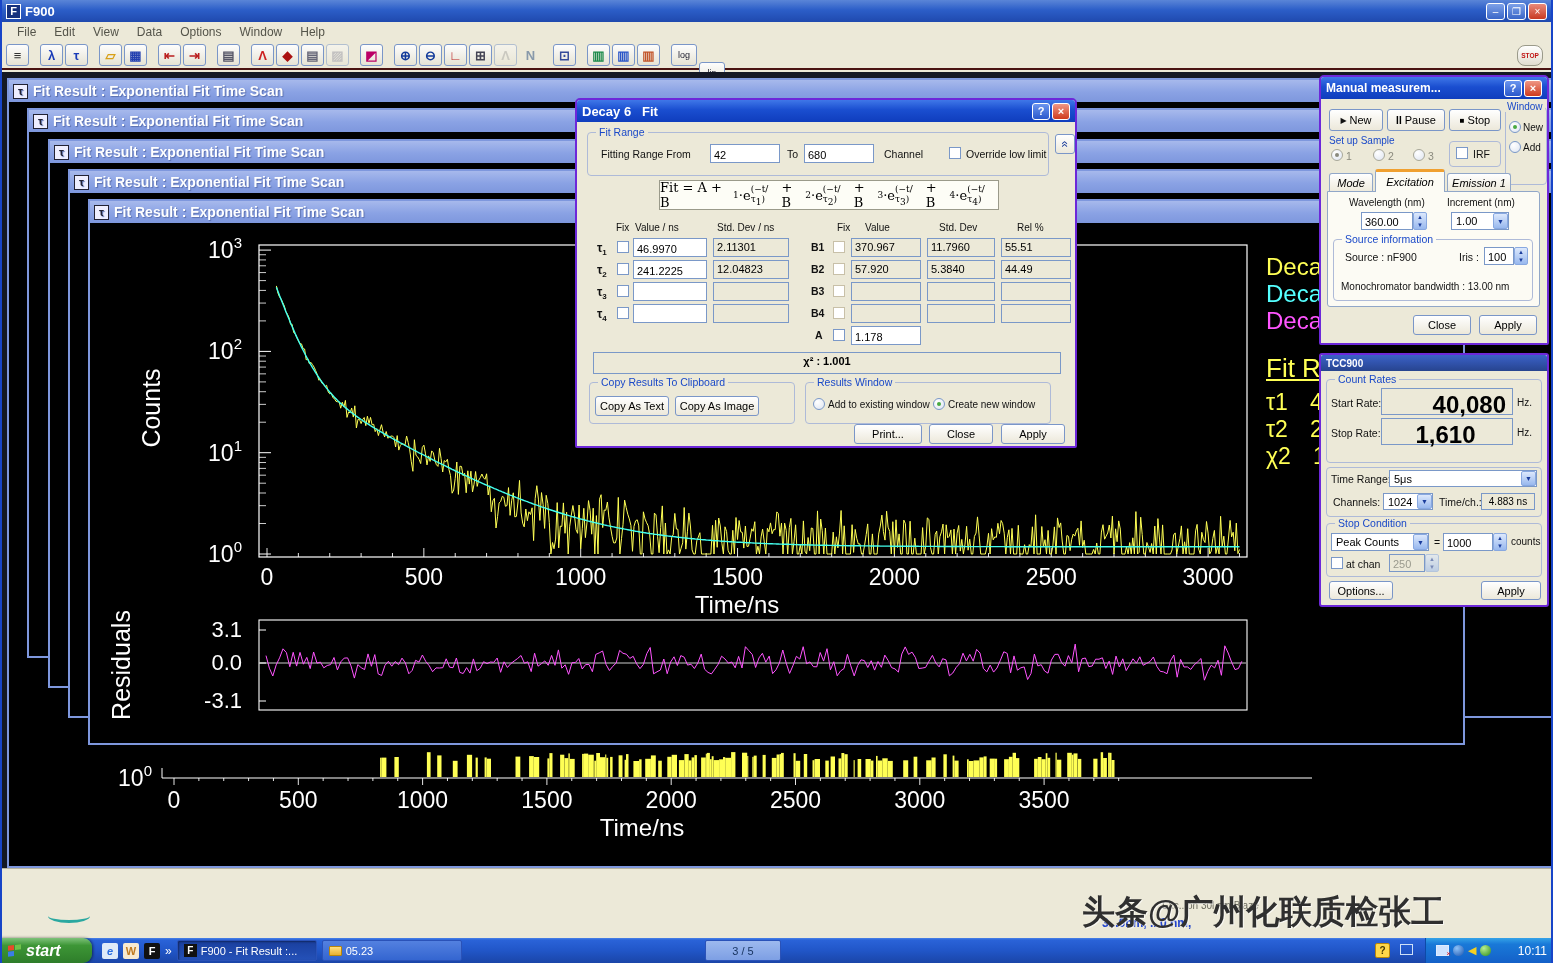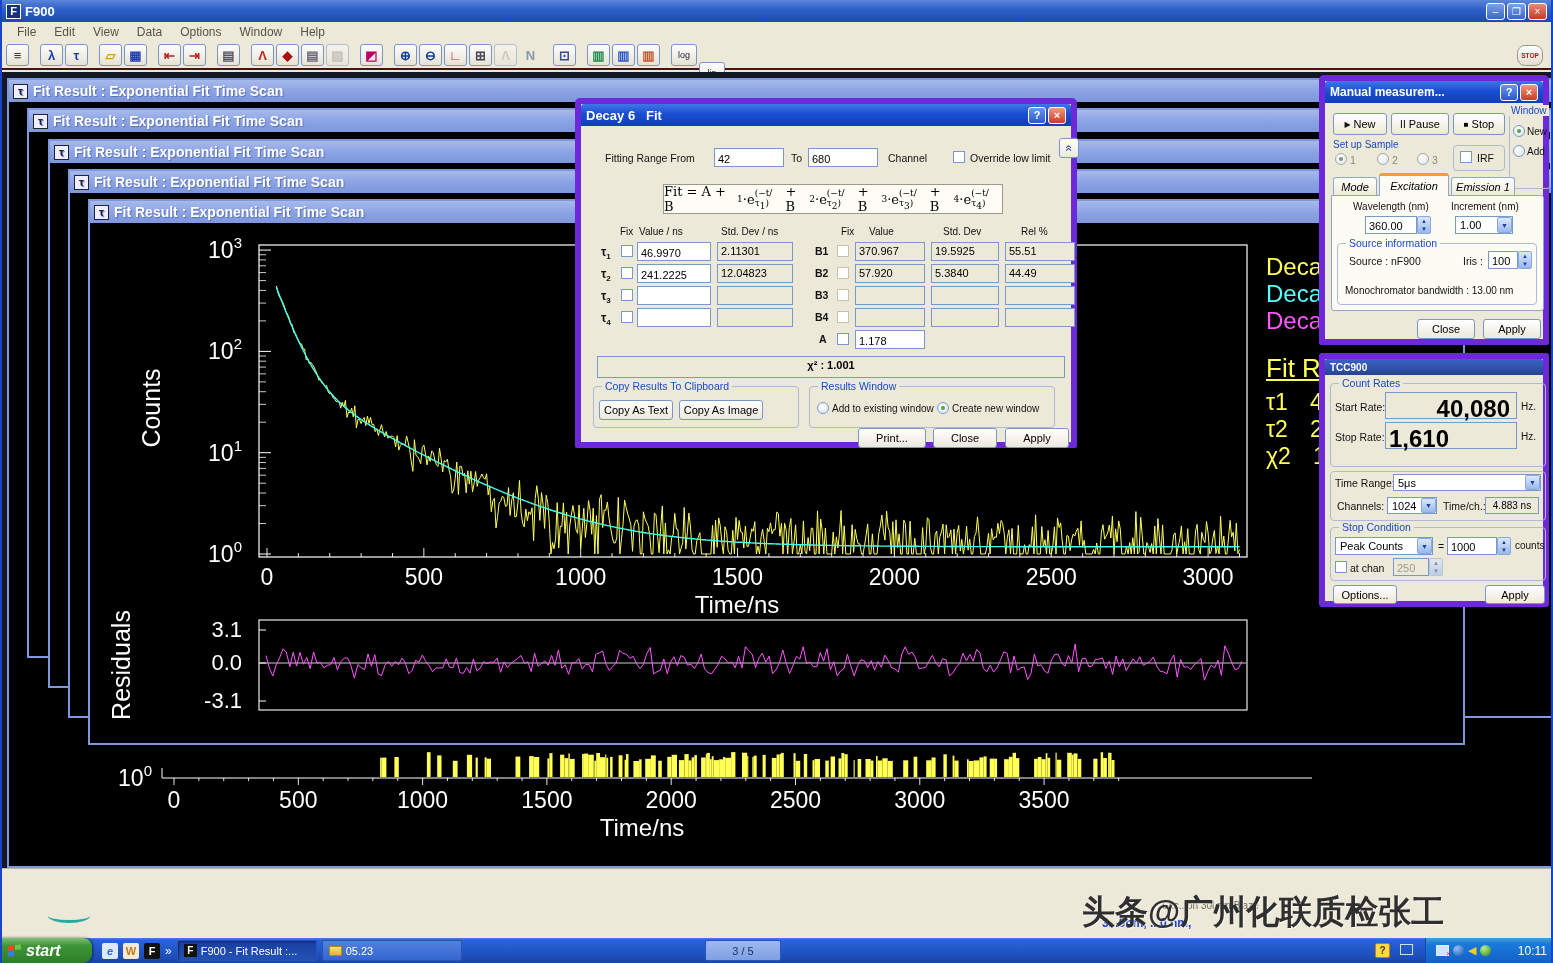--- a/index.html
+++ b/index.html
@@ -35,21 +35,21 @@
     font-weight:bold; display:flex; align-items:center; justify-content:center; }
   
   .mdi { position:absolute; left:0; top:72px; right:0; height:796px; background:#141824; }
   .mdiwin { position:absolute; border:2px solid #7e97dd; background:#000; }
   .mdihead { height:22px; background:linear-gradient(180deg,#a7b9ec 0%,#8aa2e4 55%,#7e97dd 100%);
     display:flex; align-items:center; padding:0 4px; color:#fff; font-weight:bold; font-size:14px;
     text-shadow:1px 1px 1px #5a6fae; }
   .tau-ico { width:15px; height:15px; background:#eef; border:1px solid #223; color:#223;
     font-size:11px; font-weight:bold; display:flex; align-items:center; justify-content:center; margin-right:5px; }
   
-  .xpwin { position:absolute; border:6px solid #6d28d9; border-radius:5px 5px 2px 2px; background:#ece9d8; }
+  .xpwin { position:absolute; border:2px solid #6d28d9; border-radius:5px 5px 2px 2px; background:#ece9d8; }
   .xphead { height:22px; border-radius:3px 3px 0 0; padding:0 5px; display:flex; align-items:center;
     background:linear-gradient(180deg,#3f77e8 0%,#1a4ed0 45%,#0f3dbd 100%);
     color:#fff; font-weight:bold; font-size:13px; white-space:pre; }
   .xphead .cap-btns { gap:2px; }
   .hbtn { width:18px; height:17px; border:1px solid #fff; border-radius:3px; color:#fff; font-weight:bold;
     font-size:11px; display:flex; align-items:center; justify-content:center;
     background:linear-gradient(180deg,#6b95ee,#2a58cc); }
   .hbtn.close { background:linear-gradient(180deg,#ef9785,#cf3a1e); }
   .gbox { position:absolute; border:1px solid #aebad8; border-radius:4px; }
   .glab { position:absolute; top:-7px; left:8px; background:#ece9d8; padding:0 3px; color:#1a49c8;
@@ -464,20 +464,23 @@
       </div>
   </div>
 
   <div class="xpwin" style="left:573px;top:98px;width:502px;height:350px;z-index:20;">
     <div class="xphead"><span>Decay 6   Fit</span>
       <span class="cap-btns" style="margin-left:auto;">
         <span class="hbtn">?</span>
         <span class="hbtn close">×</span>
       </span>
     </div>
+    <div class="gbox" style="left:10px;top:32px;width:462px;height:44px;">
+      <span class="glab">Fit Range</span>
+    </div>
     <span class="lbl" style="left:24px;top:48px;">Fitting Range From</span>
     <input class="field" style="left: 133px; top: 44px; width: 70px; height: 19px;" value="42">
     <span class="lbl" style="left:210px;top:48px;">To</span>
     <input class="field" style="left: 227px; top: 44px; width: 70px; height: 19px;" value="680">
     <span class="lbl" style="left:307px;top:48px;">Channel</span>
     <span class="cb" style="left:372px;top:47px;"></span>
     <span class="lbl" style="left:389px;top:48px;">Override low limit</span>
     <span class="xbtn" style="left:478px;top:34px;width:20px;height:20px;">
       <span style="display:inline-block;transform:rotate(90deg);font-size:12px;color:#1a3c9c;">«</span>
     </span>
@@ -491,21 +494,21 @@
         <span class="lbl" style="left:276px;top:4px;font-size:10px;">Value</span>
         <span class="lbl" style="left:350px;top:4px;font-size:10px;">Std. Dev</span>
         <span class="lbl" style="left:428px;top:4px;font-size:10px;">Rel %</span>
         <span class="lbl" style="left:8px;top:23px;font-size:12px;font-weight:bold;">τ<sub>1</sub></span>
   <span class="cb" style="left:28px;top:23px;"></span>
   <input class="field" style="left: 44px; top: 20px; width: 74px; height: 19px;" value="46.9970">
   <div class="field ro" style="left:124px;top:20px;width:76px;height:19px;">2.11301</div>
   <span class="lbl" style="left:222px;top:23px;font-weight:bold;">B1</span>
   <span class="cb" style="left:244px;top:23px;border-color:#c8c0a8;"></span>
   <div class="field ro" style="left:262px;top:20px;width:70px;height:19px;">370.967</div>
-  <div class="field ro" style="left:338px;top:20px;width:68px;height:19px;">19.5925</div>
+  <div class="field ro" style="left:338px;top:20px;width:68px;height:19px;">11.7960</div>
   <div class="field ro" style="left:412px;top:20px;width:70px;height:19px;">55.51</div>
         <span class="lbl" style="left:8px;top:45px;font-size:12px;font-weight:bold;">τ<sub>2</sub></span>
   <span class="cb" style="left:28px;top:45px;"></span>
   <input class="field" style="left: 44px; top: 42px; width: 74px; height: 19px;" value="241.2225">
   <div class="field ro" style="left:124px;top:42px;width:76px;height:19px;">12.04823</div>
   <span class="lbl" style="left:222px;top:45px;font-weight:bold;">B2</span>
   <span class="cb" style="left:244px;top:45px;border-color:#c8c0a8;"></span>
   <div class="field ro" style="left:262px;top:42px;width:70px;height:19px;">57.920</div>
   <div class="field ro" style="left:338px;top:42px;width:68px;height:19px;">5.3840</div>
   <div class="field ro" style="left:412px;top:42px;width:70px;height:19px;">44.49</div>
@@ -554,21 +557,21 @@
       <span class="cap-btns" style="margin-left:auto;">
         <span class="hbtn">?</span>
         <span class="hbtn close">×</span>
       </span>
     </div>
     <span class="xbtn" style="left:8px;top:32px;width:54px;height:22px;">
       <span style="color:#111;margin-right:3px;font-size:8px;">▶</span>
       <span>New</span>
       </span>
     <span class="xbtn" style="left:66px;top:32px;width:58px;height:22px;">
-      <span style="margin-right:3px;font-size:10px;font-weight:normal;">II</span>
+      <span style="margin-right:3px;font-size:10px;font-weight:bold;">II</span>
       <span>Pause</span>
       </span>
     <span class="xbtn" style="left:128px;top:32px;width:52px;height:22px;">
       <span style="margin-right:3px;font-size:8px;">■</span>
       <span>Stop</span>
       </span>
     <div class="gbox" style="left:184px;top:30px;width:42px;height:78px;"></div>
     <span class="lbl" style="left:184px;top:24px;color:#1a49c8;font-size:10px;background:#ece9d8;padding:0 2px;">Window</span>
     <span class="radio sel" style="left:188px;top:44px;"></span>
     <span class="lbl" style="left:202px;top:45px;font-size:10px;">New</span>
@@ -616,21 +619,21 @@
   <div class="xpwin" style="left:1317px;top:353px;width:230px;height:254px;z-index:30;border-radius:3px;">
     <div class="xphead" style="height:16px;font-size:10px;background:linear-gradient(180deg,#3b62c8,#27448f);border-radius:2px 2px 0 0;">
       <span>TCC900</span></div>
     <div class="gbox" style="left:5px;top:24px;width:216px;height:84px;">
       <span class="glab">Count Rates</span>
     </div>
     <span class="lbl" style="left:10px;top:42px;">Start Rate:</span>
     <div class="field ro" style="left:60px;top:33px;width:132px;height:27px;font-size:24px;font-weight:bold;text-align:right;padding-right:6px;">40,080</div>
     <span class="lbl" style="left:196px;top:42px;font-size:10px;">Hz.</span>
     <span class="lbl" style="left:10px;top:72px;">Stop Rate:</span>
-    <div class="field ro" style="left:60px;top:63px;width:132px;height:27px;font-size:24px;font-weight:bold;text-align:left;padding-right:6px;">1,610</div>
+    <div class="field ro" style="left:60px;top:63px;width:132px;height:27px;font-size:24px;font-weight:bold;text-align:center;padding-right:6px;">1,610</div>
     <span class="lbl" style="left:196px;top:72px;font-size:10px;">Hz.</span>
     <div class="gbox" style="left:5px;top:112px;width:216px;height:50px;"></div>
     <span class="lbl" style="left:10px;top:118px;">Time Range:</span>
     <span class="dd" style="left:68px;top:115px;width:148px;height:17px;">5μs</span>
     <span class="dda" style="position:absolute;left:200px;top:116px;height:15px;">▼</span>
     <span class="lbl" style="left:12px;top:141px;">Channels:</span>
     <span class="dd" style="left:62px;top:138px;width:50px;height:17px;">1024</span>
     <span class="dda" style="position:absolute;left:96px;top:139px;height:15px;">▼</span>
     <span class="lbl" style="left:118px;top:141px;">Time/ch.:</span>
     <div class="field ro" style="left:160px;top:138px;width:54px;height:17px;font-size:10px;text-align:center;">4.883 ns</div>

